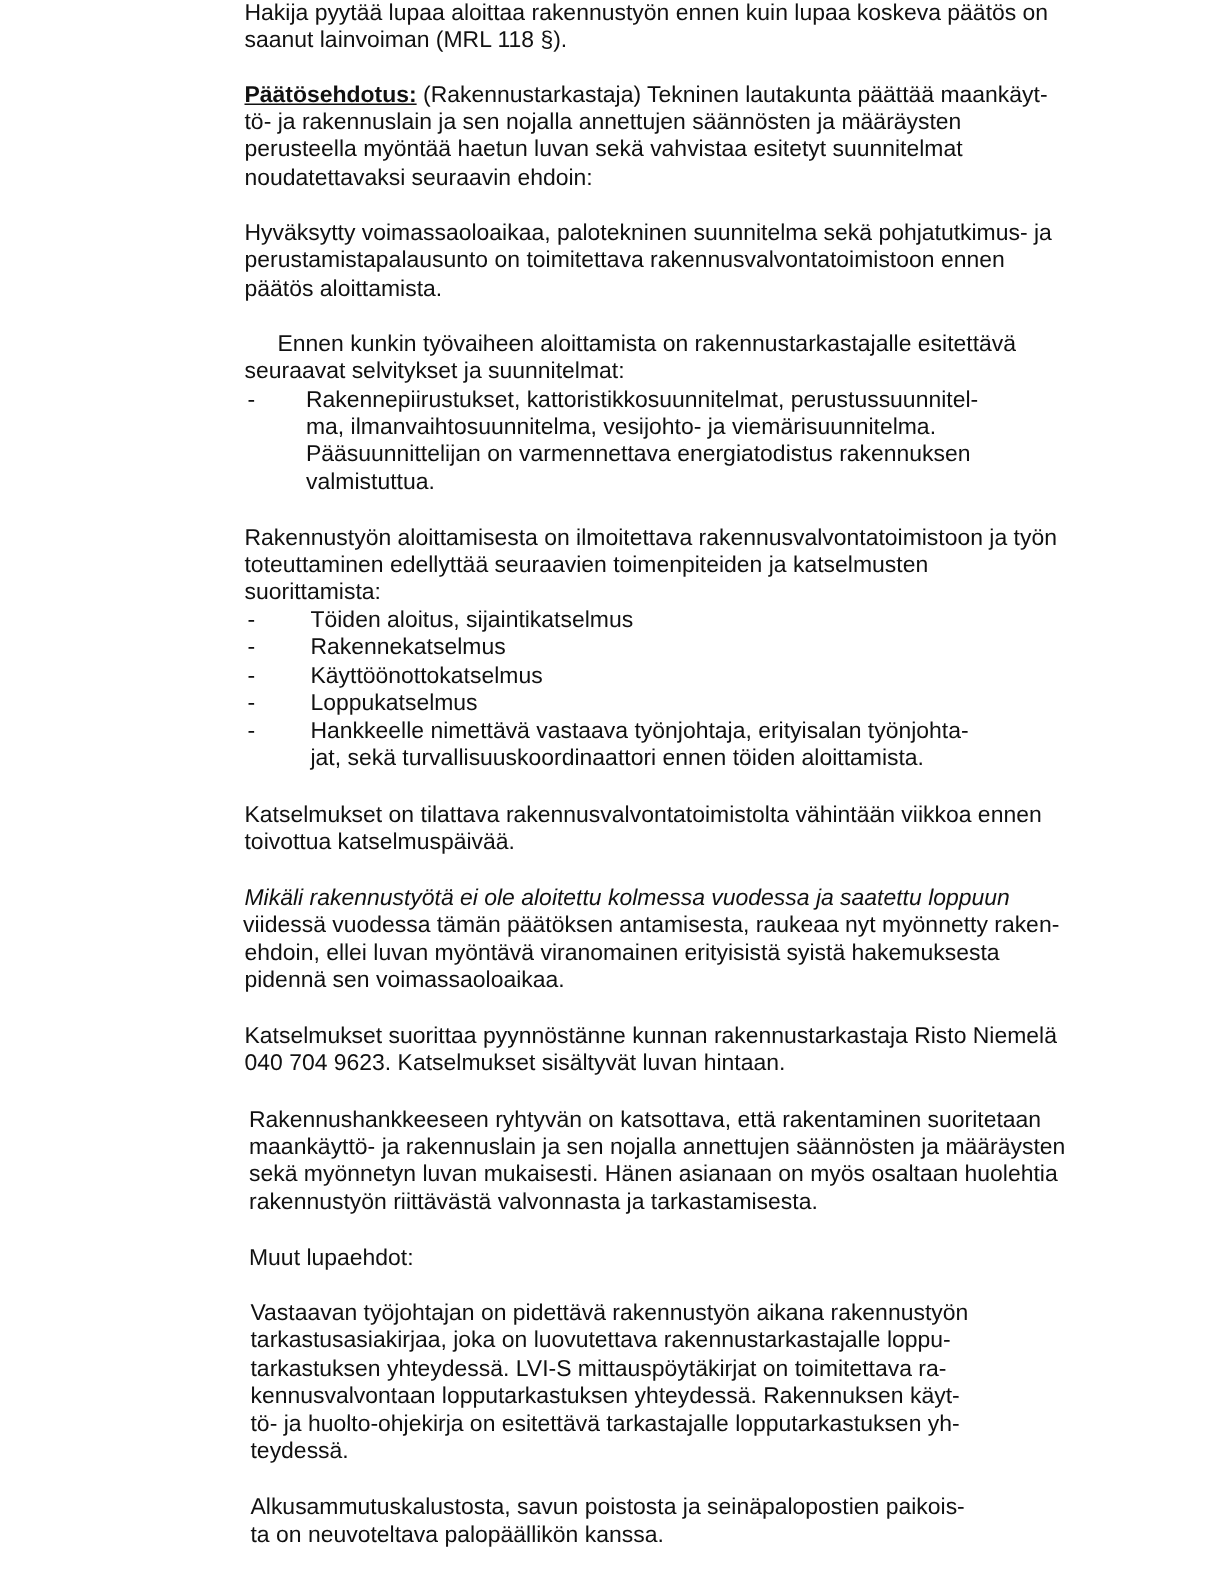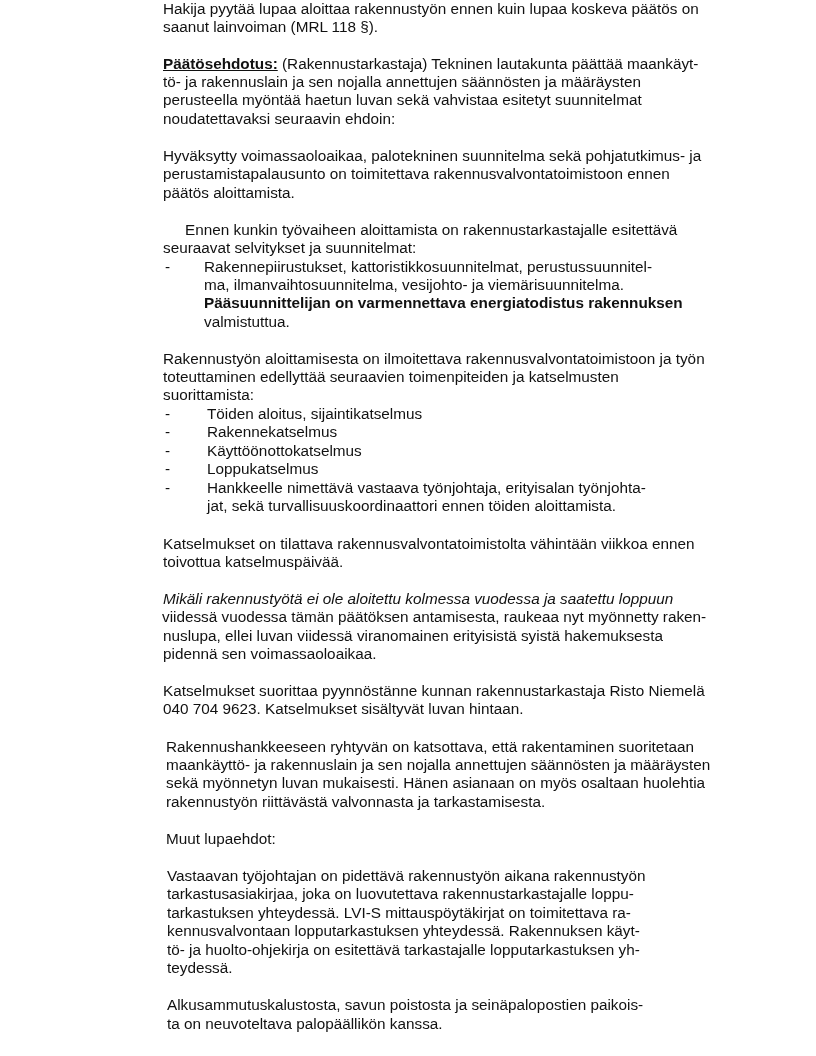--- a/index.html
+++ b/index.html
@@ -34,21 +34,21 @@
 
   <div>
     <div class="line" style="left:163px;top:221px;margin-left:22px;">Ennen kunkin työvaiheen aloittamista on rakennustarkastajalle esitettävä</div>
     <div class="line" style="left:163px;top:239px;">seuraavat selvitykset ja suunnitelmat:</div>
   </div>
 
   <div>
     <div class="dash" style="left:165px;top:258px;">-</div>
     <div class="line" style="left:204px;top:258px;">Rakennepiirustukset, kattoristikkosuunnitelmat, perustussuunnitel-</div>
     <div class="line" style="left:204px;top:276px;">ma, ilmanvaihtosuunnitelma, vesijohto- ja viemärisuunnitelma.</div>
-    <div class="line" style="left:204px;top:294px;font-weight:bold;">Pääsuunnittelijan on varmennettava energiatodistus rakennuksen</div>
+    <div class="line" style="left:204px;top:294px;">Pääsuunnittelijan on varmennettava energiatodistus rakennuksen</div>
     <div class="line" style="left:204px;top:313px;">valmistuttua.</div>
   </div>
 
   <div>
     <div class="line" style="left:163px;top:350px;">Rakennustyön aloittamisesta on ilmoitettava rakennusvalvontatoimistoon ja työn</div>
     <div class="line" style="left:163px;top:368px;text-align:center;">toteuttaminen edellyttää seuraavien toimenpiteiden ja katselmusten</div>
     <div class="line" style="left:163px;top:386px;">suorittamista:</div>
   </div>
 
   <div>
@@ -66,21 +66,21 @@
   </div>
 
   <div>
     <div class="line" style="left:163px;top:535px;">Katselmukset on tilattava rakennusvalvontatoimistolta vähintään viikkoa ennen</div>
     <div class="line" style="left:163px;top:553px;">toivottua katselmuspäivää.</div>
   </div>
 
   <div>
     <div class="line" style="left:163px;top:590px;font-style:italic;">Mikäli rakennustyötä ei ole aloitettu kolmessa vuodessa ja saatettu loppuun</div>
     <div class="line" style="left:162px;top:608px;">viidessä vuodessa tämän päätöksen antamisesta, raukeaa nyt myönnetty raken-</div>
-    <div class="line" style="left:163px;top:627px;">nuslupa, ellei luvan viidessä viranomainen erityisistä syistä hakemuksesta</div>
+    <div class="line" style="left:163px;top:627px;">ehdoin, ellei luvan myöntävä viranomainen erityisistä syistä hakemuksesta</div>
     <div class="line" style="left:163px;top:645px;">pidennä sen voimassaoloaikaa.</div>
   </div>
 
   <div>
     <div class="line" style="left:163px;top:682px;">Katselmukset suorittaa pyynnöstänne kunnan rakennustarkastaja Risto Niemelä</div>
     <div class="line" style="left:163px;top:700px;">040 704 9623. Katselmukset sisältyvät luvan hintaan.</div>
   </div>
 
   <div>
     <div class="line" style="left:166px;top:738px;">Rakennushankkeeseen ryhtyvän on katsottava, että rakentaminen suoritetaan</div>

